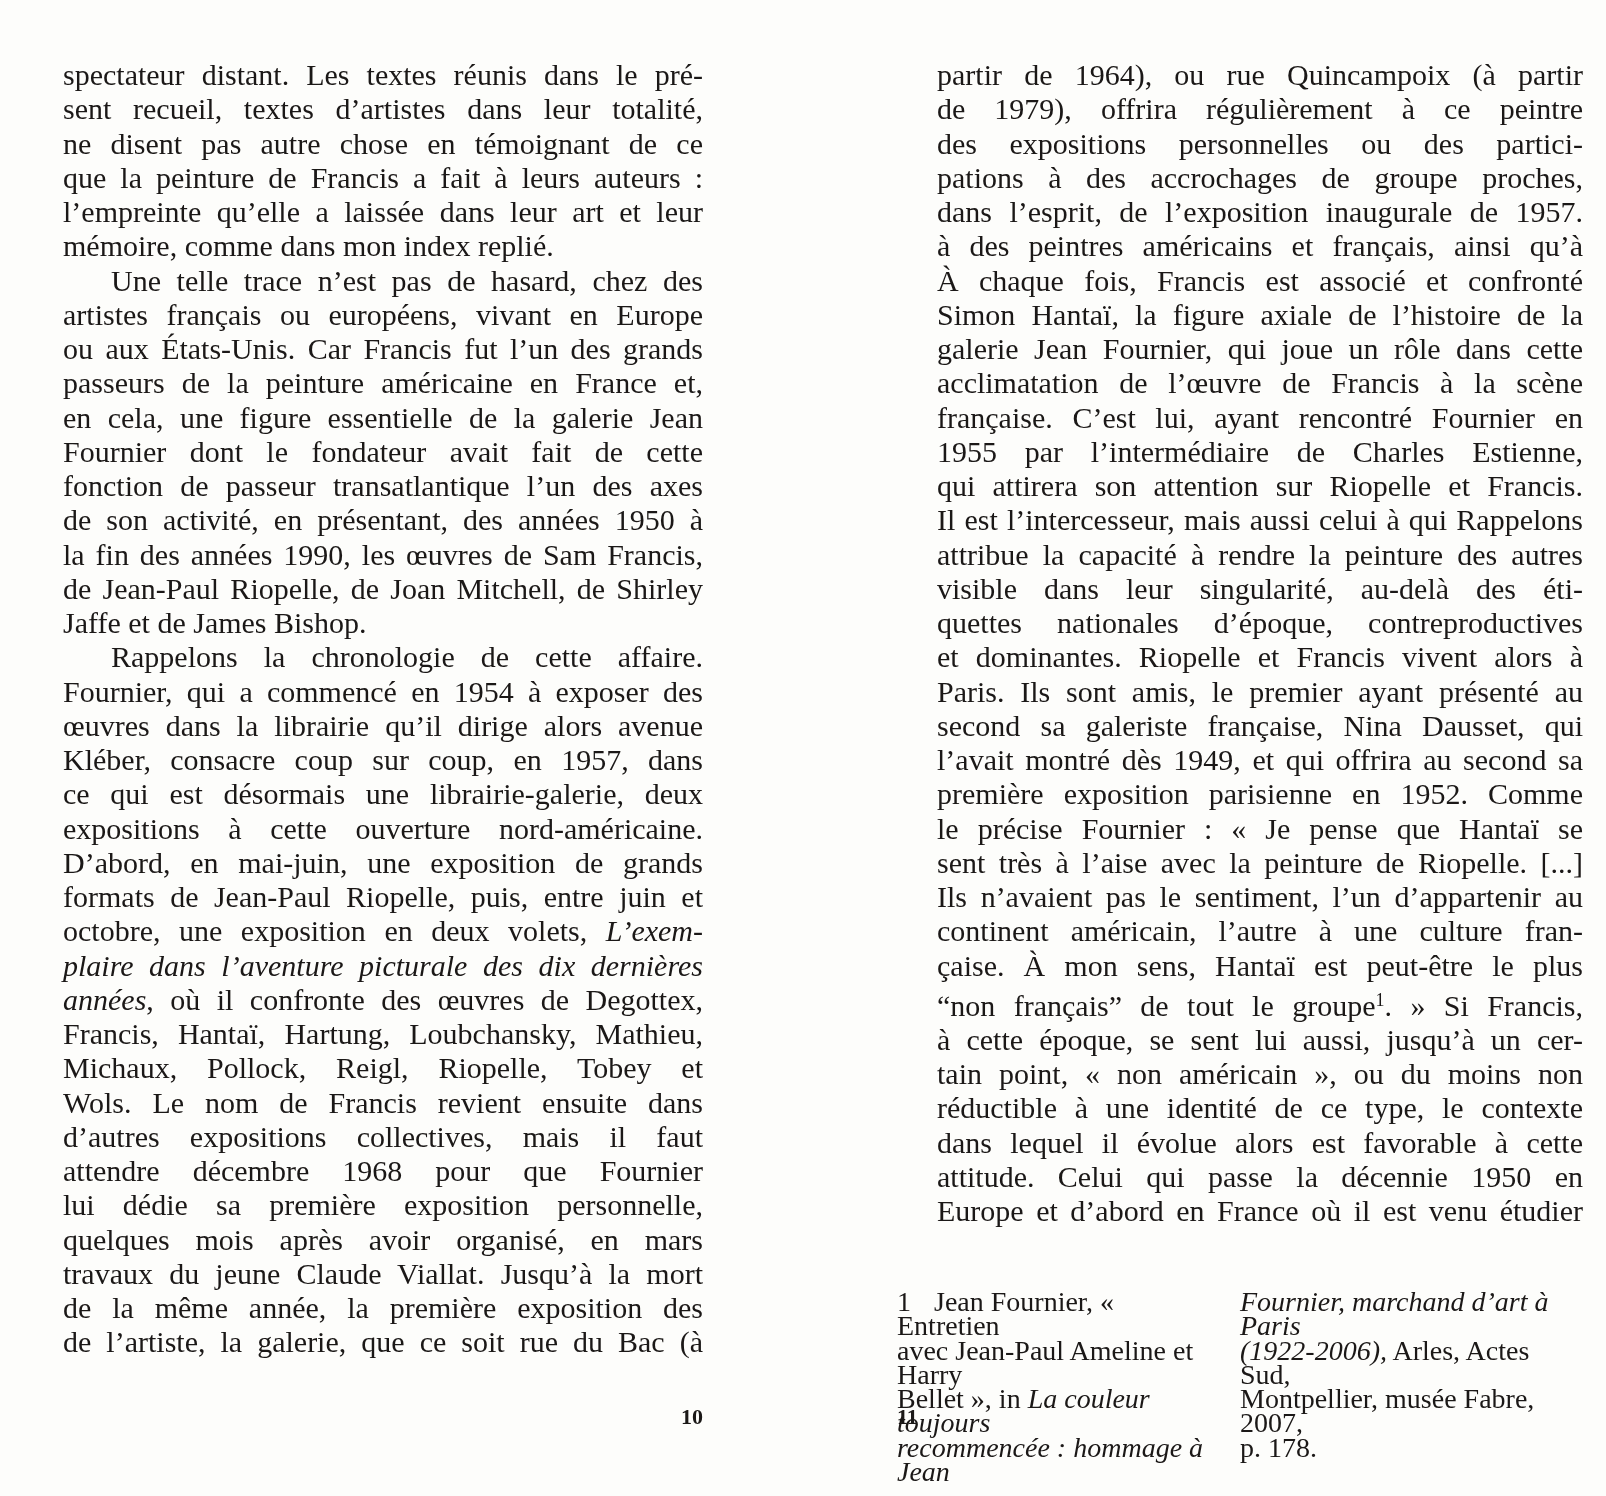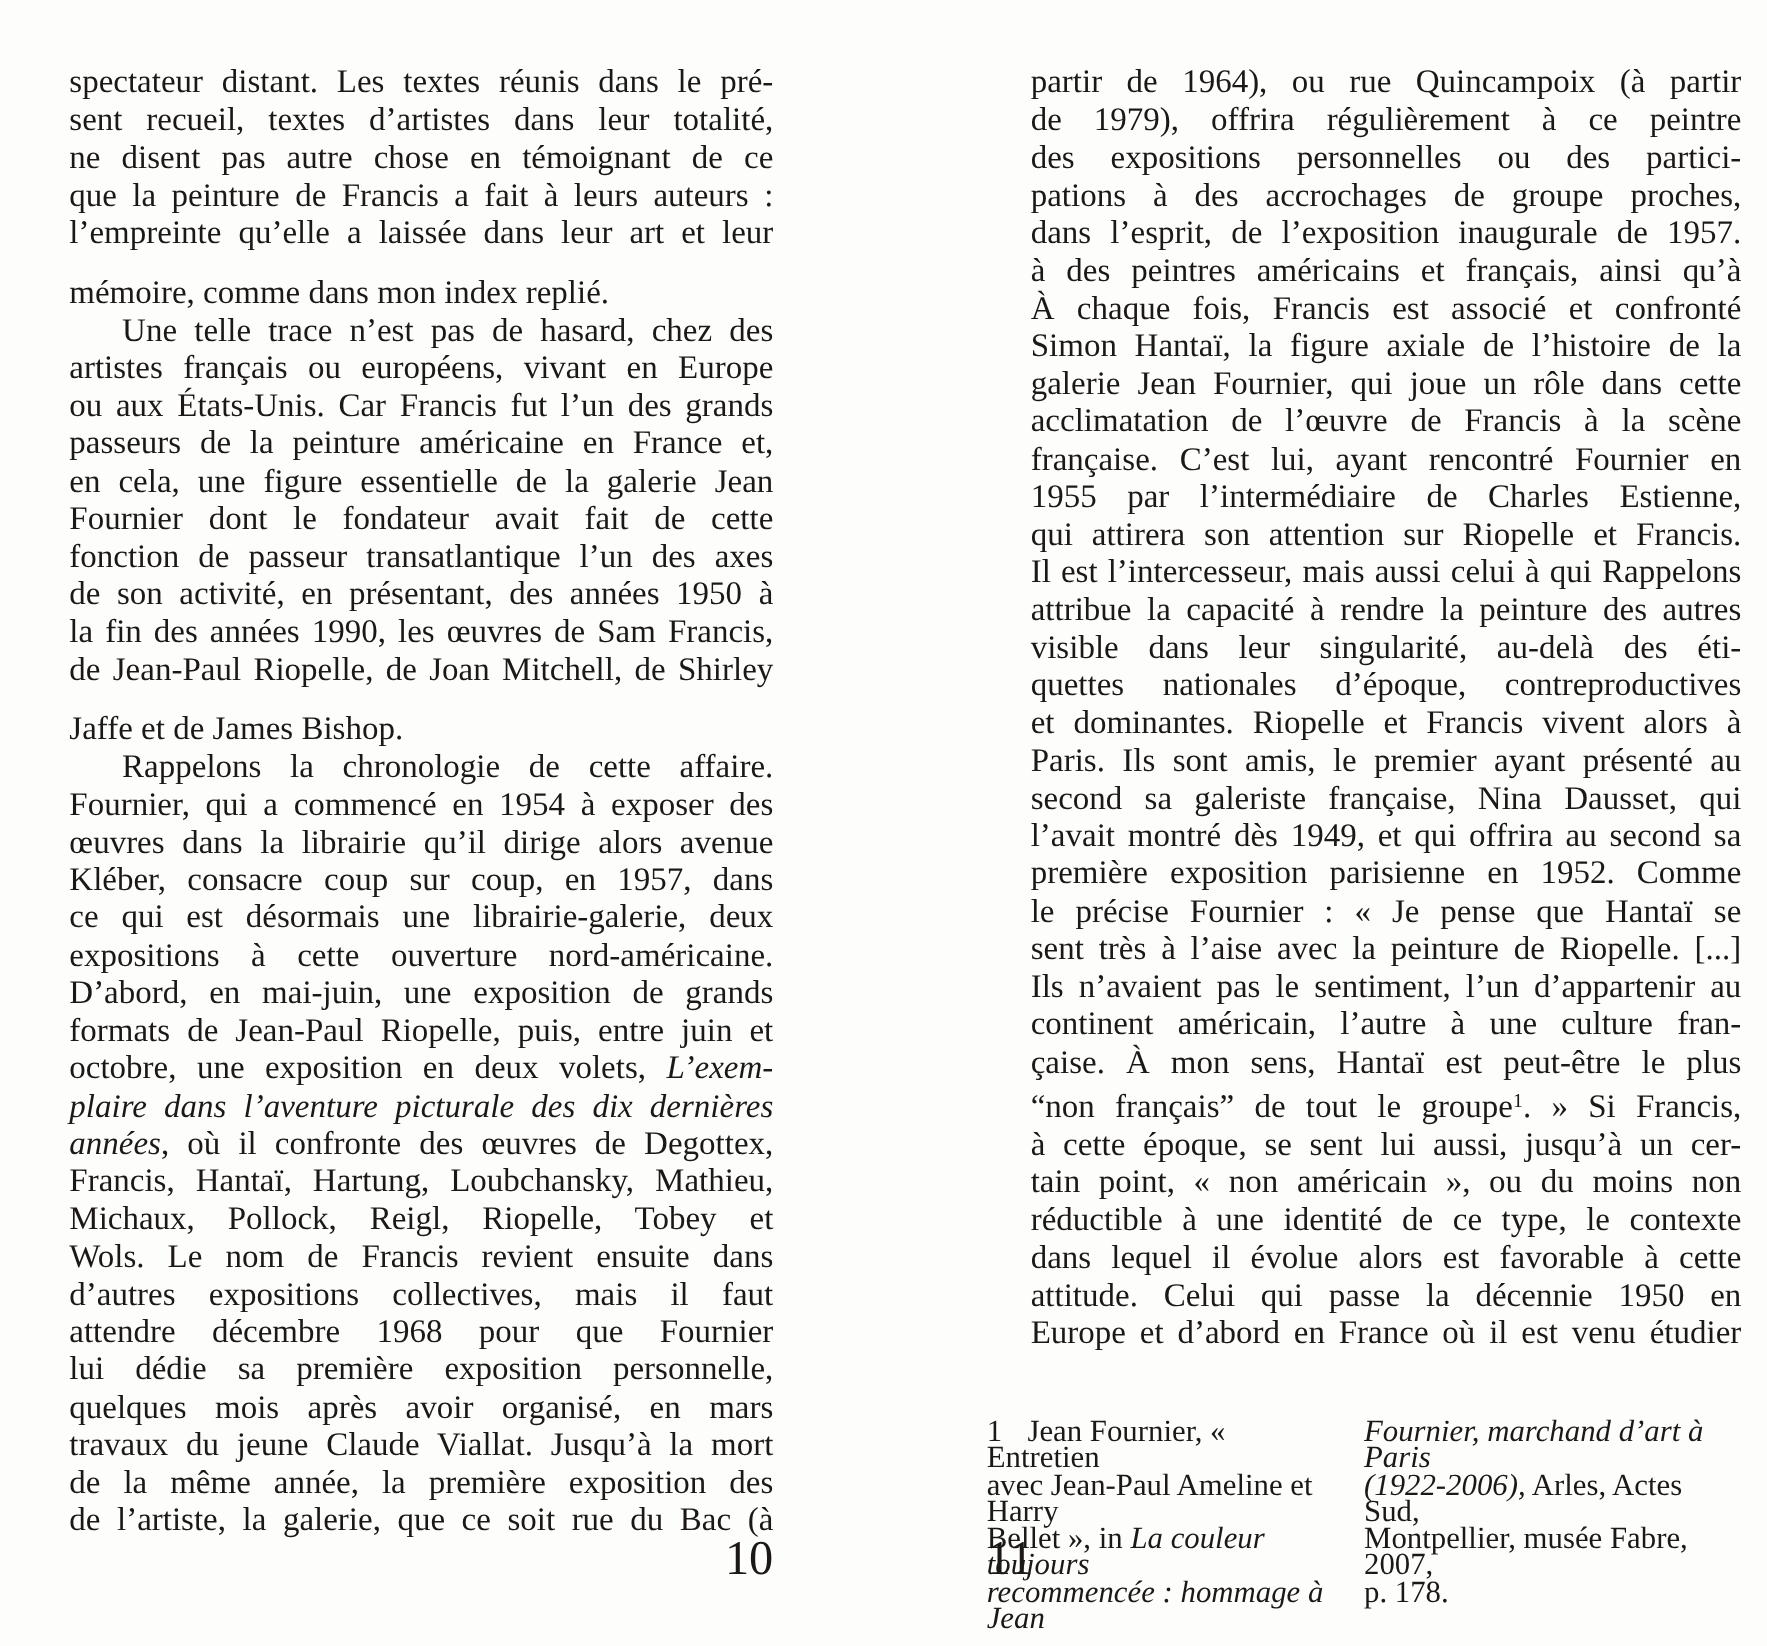--- a/index.html
+++ b/index.html
@@ -8,32 +8,32 @@
     background:#fdfdfb;color:#1b1817;
     font-family:"Liberation Serif","DejaVu Serif",serif;
   }
   .col{position:absolute;top:58px;}
   #col-left{left:63px;width:640px;}
   #col-right{left:897px;width:646px;margin-left:40px;}
   .line{
     font-size:30px;line-height:34.25px;
     text-align:justify;text-align-last:justify;
   }
-  .line.last{text-align-last:left;margin-top:20px;}
+  .line.last{text-align-last:left;}
   .line.ind{padding-left:48px;}
   .i{font-style:italic;}
   .sup{font-size:60%;vertical-align:0.55em;}
   .fnotes-col{position:absolute;top:1290px;}
   #fn-col1{left:897px;width:315px;}
   #fn-col2{left:1240px;width:315px;}
   .fline{font-size:28px;line-height:24.3px;text-align:left;}
   .fnum{display:inline-block;width:37px;font-style:normal;}
   .pagenum{
-    position:absolute;top:1399px;font-weight:normal;
-    font-size:44px;line-height:36px;
+    position:absolute;top:1399px;font-weight:bold;
+    font-size:22px;line-height:36px;
   }
   #pn-left{left:63px;width:640px;text-align:right;}
   #pn-right{left:897px;text-align:left;}
 </style>
 </head>
 <body style="background: rgb(253, 253, 251); color: rgb(27, 24, 23);">
 
 <div id="col-left" class="col">
     <div class="line"><span>spectateur distant. Les textes réunis dans le pré-</span></div>
     <div class="line"><span>sent recueil, textes d’artistes dans leur totalité,</span></div>

